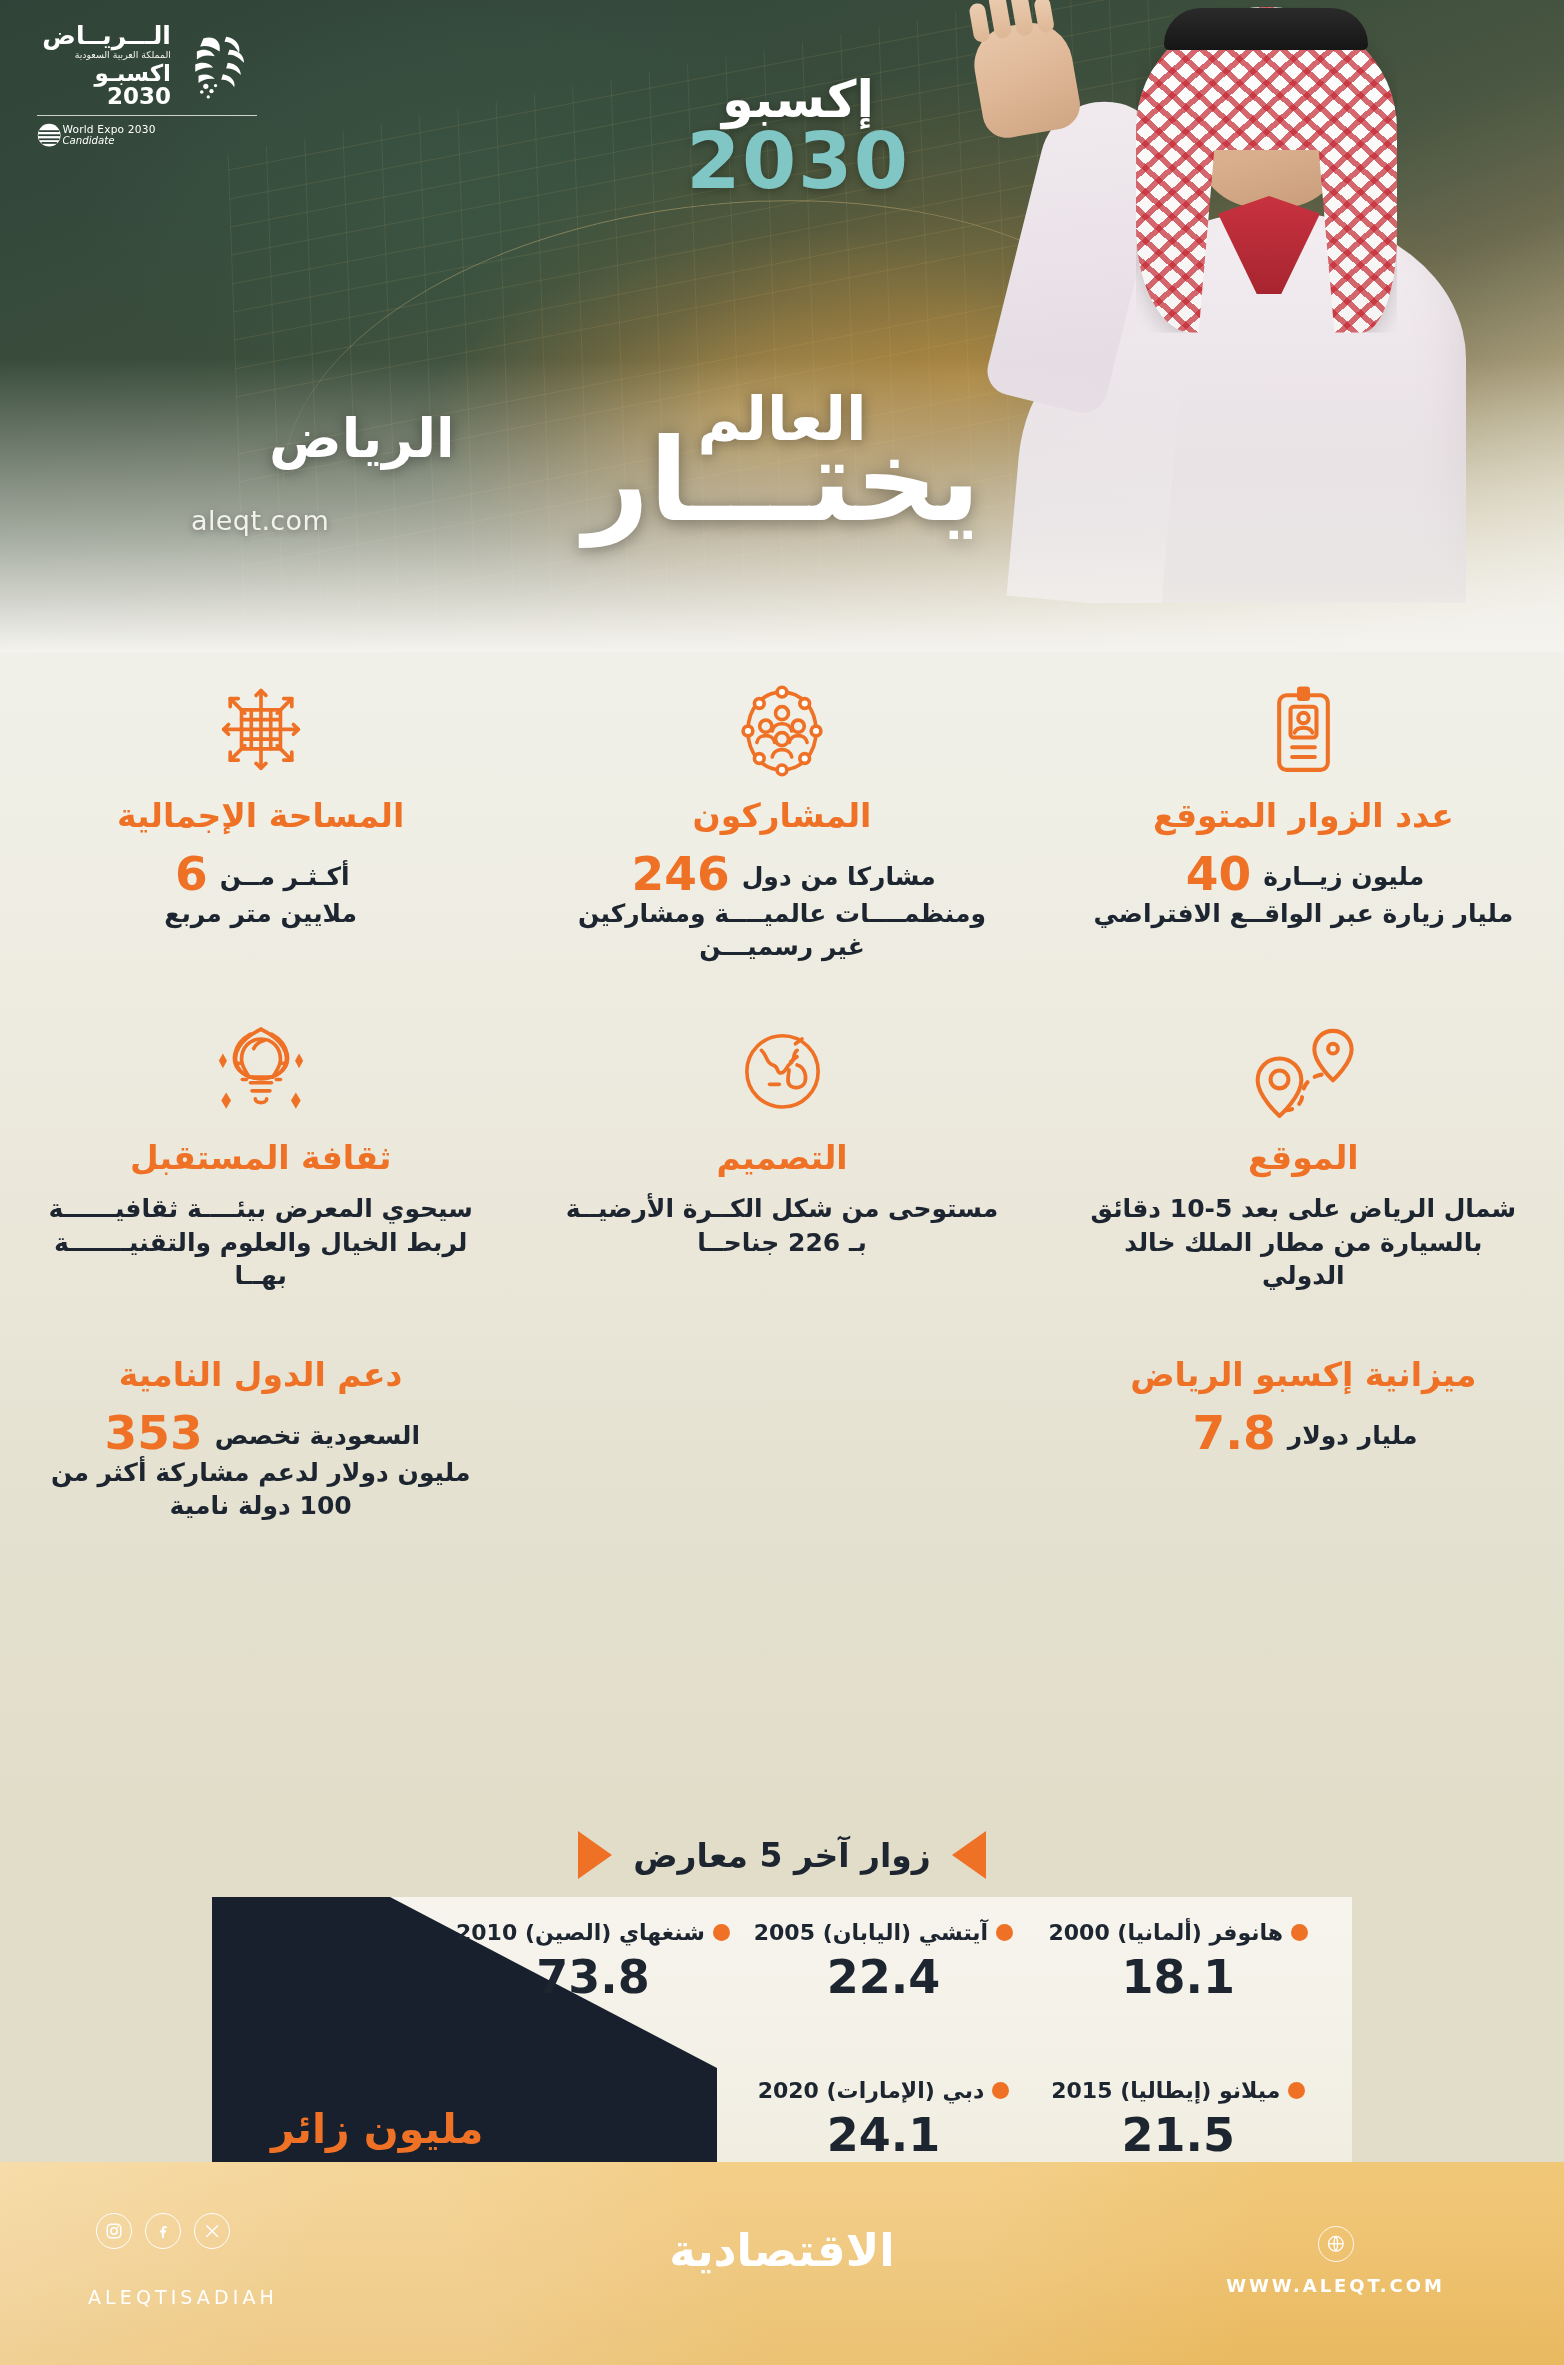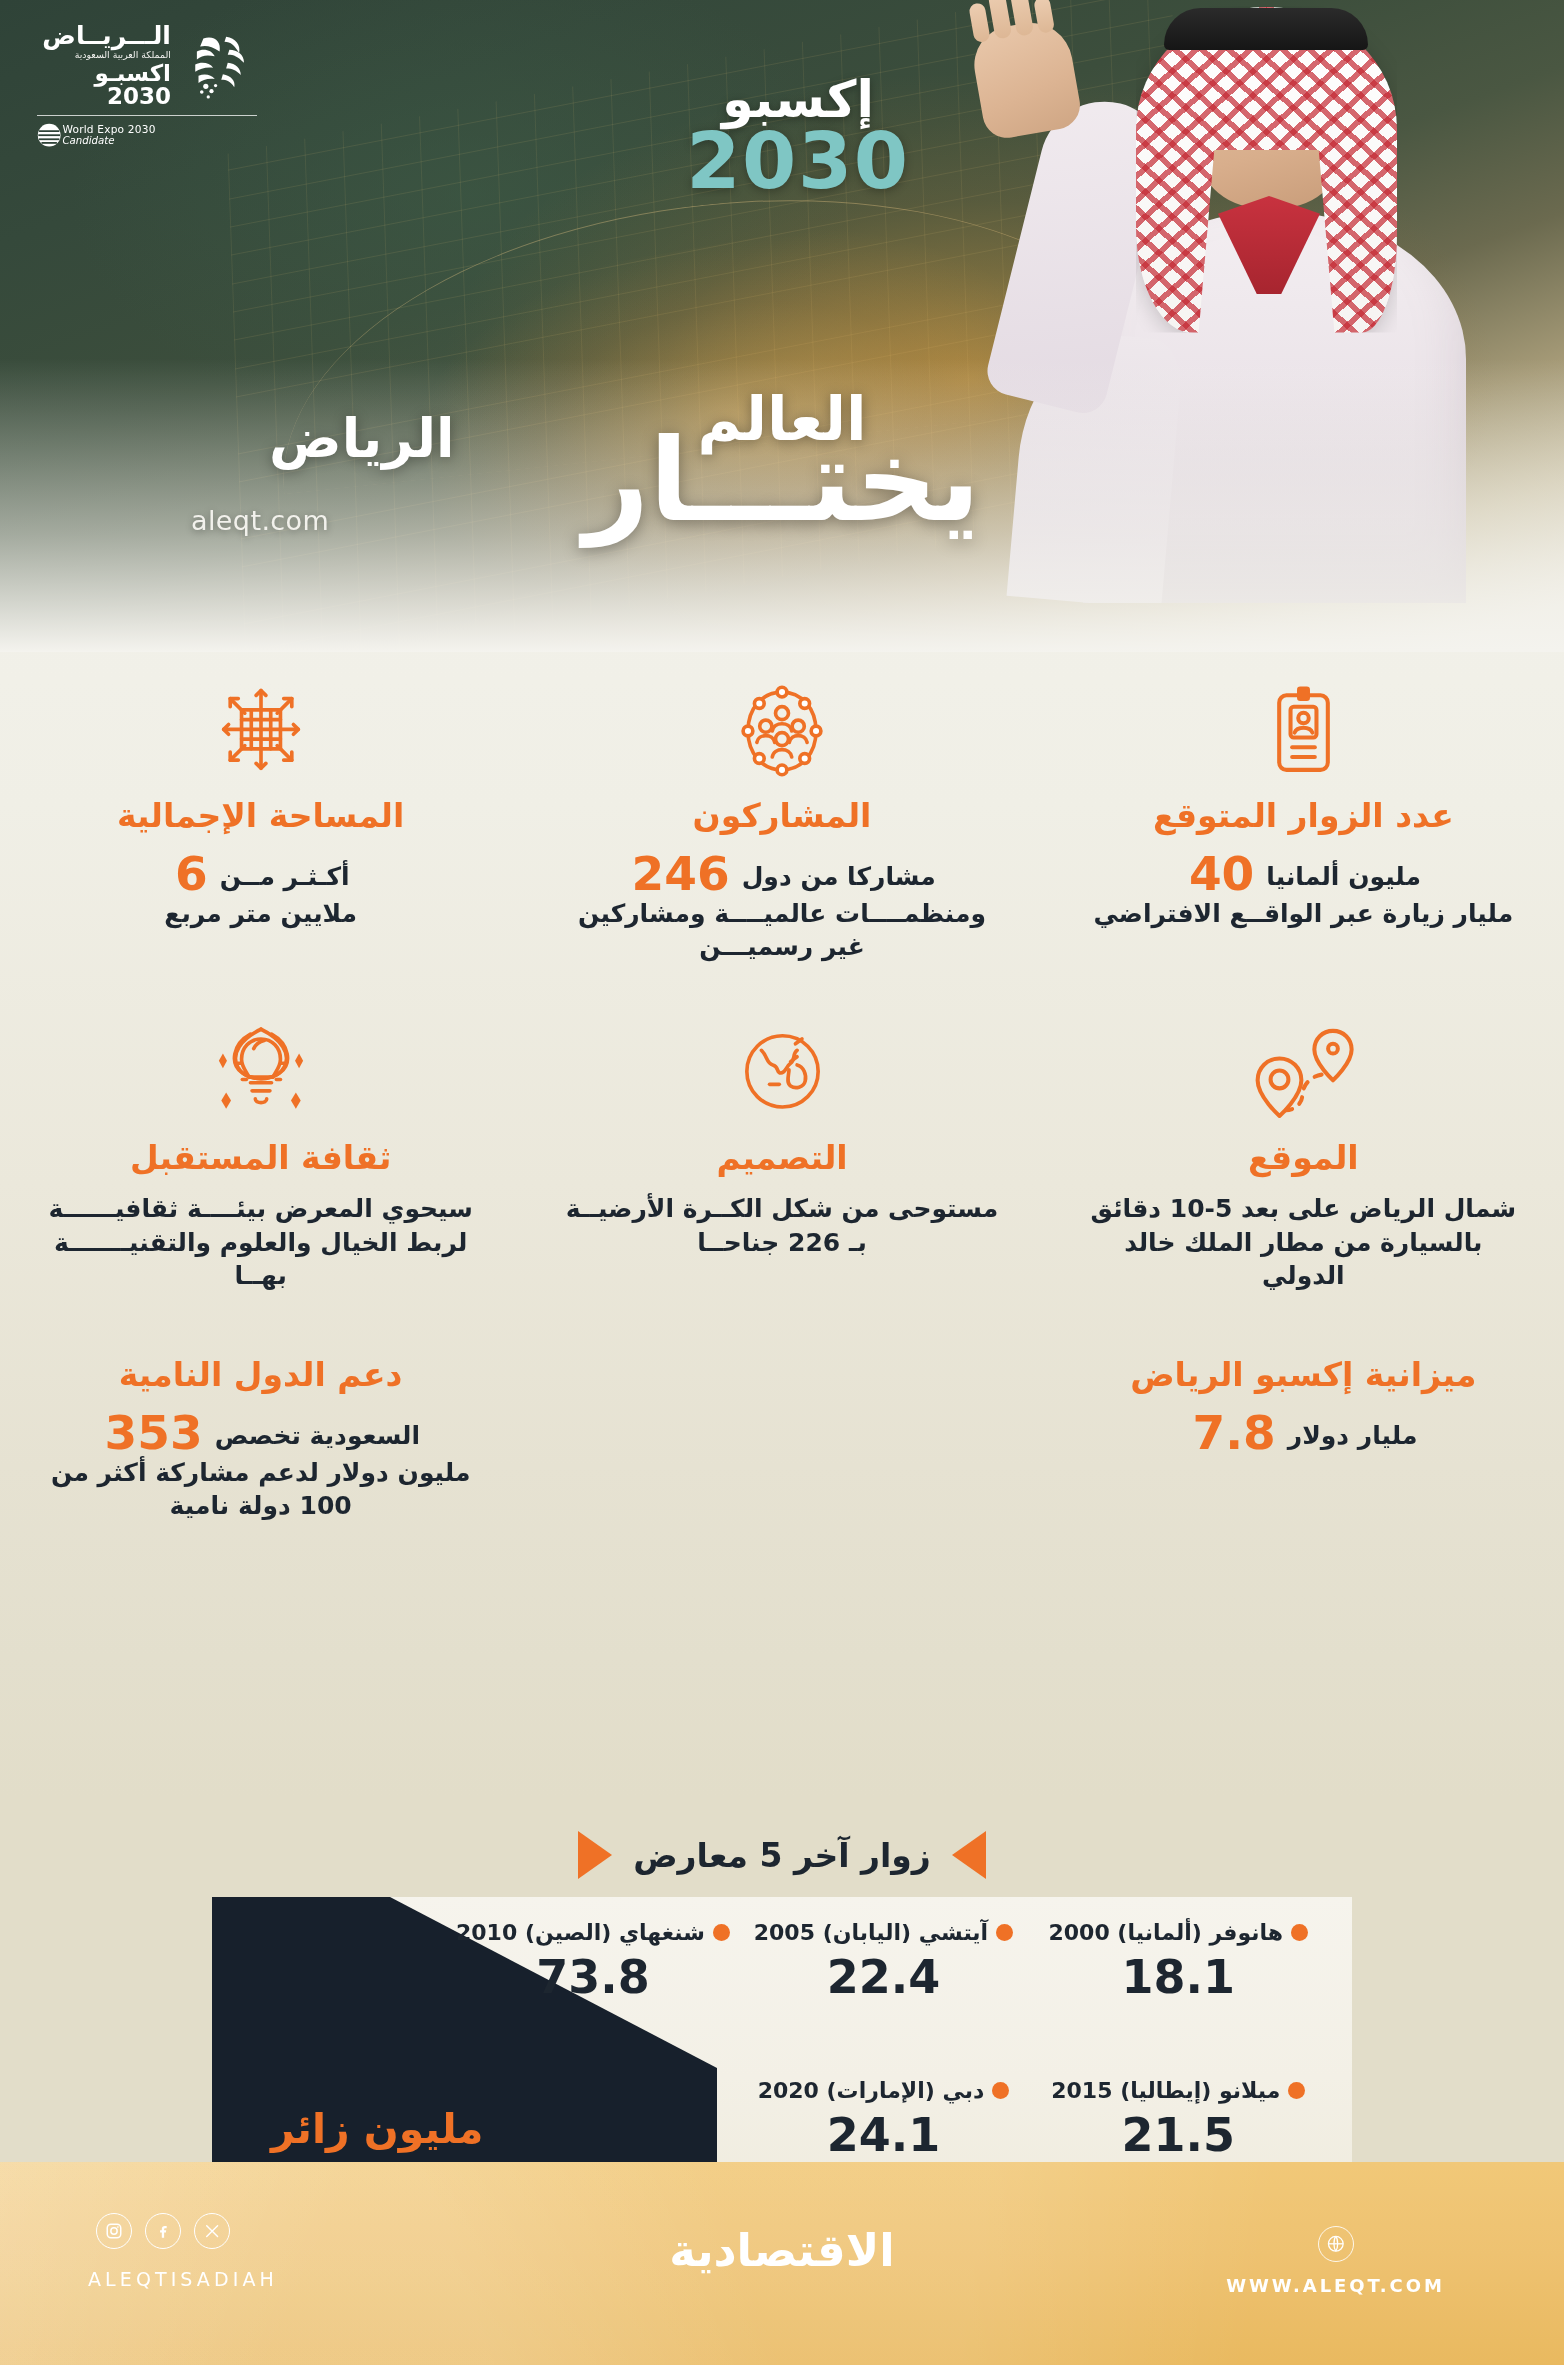--- a/index.html
+++ b/index.html
@@ -383,21 +383,21 @@
     direction: ltr;
   }
   .soc {
     width: 36px; height: 36px; border-radius: 50%;
     border: 1.6px solid #ffffff;
     display: flex; align-items: center; justify-content: center;
     color: #fff;
   }
   .brand-name {
     position: absolute;
-    left: 88px; top: 106px;
+    left: 88px; top: 124px;
     color: #ffffff;
     letter-spacing: 4.1px;
     font-size: 19px;
     direction: ltr;
   }
   .footer-logo {
     position: absolute;
     left: 0; right: 0; top: 62px;
     text-align: center;
     color: #ffffff;
@@ -524,21 +524,21 @@
             <rect x="44" y="3" width="16" height="18" rx="4" fill="#ef7126" stroke="none"></rect>
             <rect x="36" y="28" width="32" height="38" rx="4"></rect>
             <circle cx="52" cy="42" r="6.5"></circle>
             <path d="M41 60 c3-8 19-8 22 0"></path>
             <path d="M38 78 h28"></path>
               <path d="M38 90 h28"></path>
           </svg>
         </div>
         <div class="title">عدد الزوار المتوقع</div>
         <div class="body">
-          <span>مليون ألمانيا</span>
+          <span>مليون زيــارة</span>
           <span class="big-num">40</span>
           <br>
           <span class="bold-seg">مليار زيارة</span>
           <span>عبر الواقــع الافتراضي</span>
         </div>
       </div>
 
       <div class="cell">
         <div class="icon">
           <svg width="88" height="94" viewBox="0 0 108 116" fill="none" stroke="#ef7126" stroke-width="4.5" stroke-linecap="round" stroke-linejoin="round">

